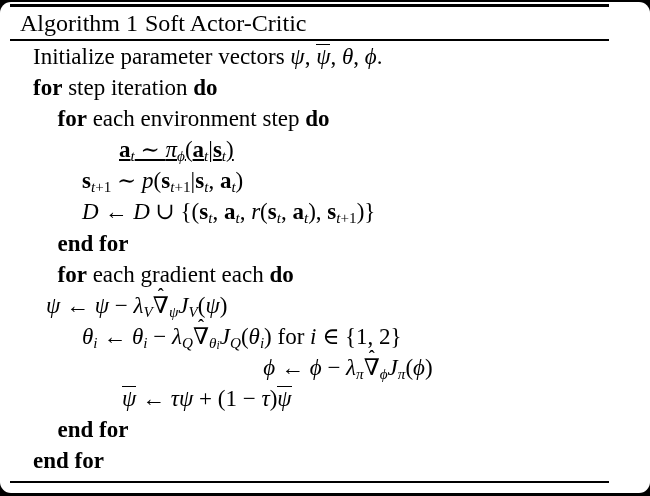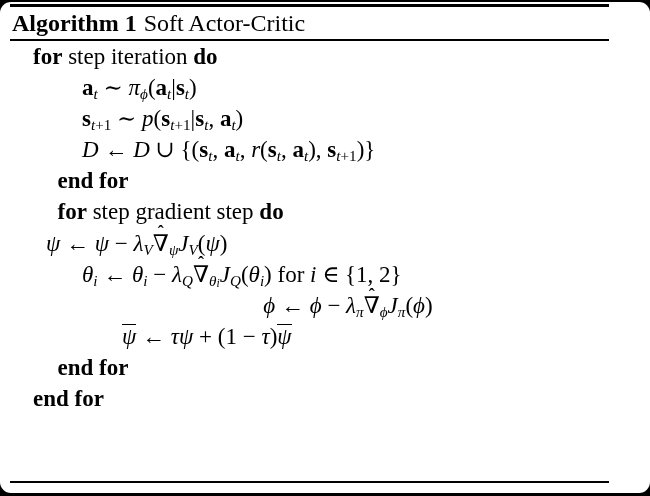--- a/index.html
+++ b/index.html
@@ -14,21 +14,21 @@
     background:#ffffff;border-radius:11px;
   }
   .rule{position:absolute;left:10px;width:599px;background:#000000;}
   .rule-top{top:2px;height:3px;}
   .rule-mid{top:37px;height:2px;}
   .rule-bottom{top:479px;height:2px;}
   .caption{
     position:absolute;left:12px;top:7px;
     font-size:24px;line-height:28px;white-space:pre;
   }
-  .caption .cap-label{font-weight:bold;}
+  .caption .cap-label{font-weight:normal;margin-left:8px;}
   .caption .cap-title{margin-left:7px;}
   .algo-body{
     position:absolute;left:0;right:0;top:39px;
     font-size:23px;
   }
   .line{
     height:31.1px;line-height:31.1px;white-space:pre;
   }
   .b{font-weight:bold;}
   .i{font-style:italic;}
@@ -43,26 +43,28 @@
   }
 </style>
 </head>
 <body>
 
 <div class="paper">
   <div class="rule rule-top"></div>
   <div class="caption"><span class="cap-label">Algorithm 1</span><span class="cap-title">Soft Actor-Critic</span></div>
   <div class="rule rule-mid"></div>
   <div class="algo-body" id="algo-body">
+      <div class="line" style="padding-left: 33px;"><span>Initialize parameter vectors </span><span class="i">ψ</span><span>, </span><span class="i ov">ψ</span><span>, </span><span class="i">θ</span><span>, </span><span class="i">ϕ</span><span>.</span></div>
       <div class="line" style="padding-left: 33px;"><span class="b">for</span><span> step iteration </span><span class="b">do</span></div>
-      <div class="line" style="padding-left: 82px;"><span class="b">a</span><span class="i sub">t</span><span> ∼ </span><span class="i">π</span><span class="i sub">ϕ</span><span>(</span><span class="b">a</span><span class="i sub">t</span><span>|</span><span class="b">s</span><span class="i sub">t</span><span>)</span></div>
+      <div class="line" style="padding-left: 57.5px;"><span class="b">for</span><span> each environment step </span><span class="b">do</span></div>
+      <div class="line" style="padding-left: 119px; text-decoration: underline;"><span class="b">a</span><span class="i sub">t</span><span> ∼ </span><span class="i">π</span><span class="i sub">ϕ</span><span>(</span><span class="b">a</span><span class="i sub">t</span><span>|</span><span class="b">s</span><span class="i sub">t</span><span>)</span></div>
       <div class="line" style="padding-left: 82px;"><span class="b">s</span><span class="i sub">t</span><span class="sub">+1</span><span> ∼ </span><span class="i">p</span><span>(</span><span class="b">s</span><span class="i sub">t</span><span class="sub">+1</span><span>|</span><span class="b">s</span><span class="i sub">t</span><span>, </span><span class="b">a</span><span class="i sub">t</span><span>)</span></div>
       <div class="line" style="padding-left: 82px;"><span class="cal">D</span><span> ← </span><span class="cal">D</span><span> ∪ {(</span><span class="b">s</span><span class="i sub">t</span><span>, </span><span class="b">a</span><span class="i sub">t</span><span>, </span><span class="i">r</span><span>(</span><span class="b">s</span><span class="i sub">t</span><span>, </span><span class="b">a</span><span class="i sub">t</span><span>), </span><span class="b">s</span><span class="i sub">t</span><span class="sub">+1</span><span>)}</span></div>
       <div class="line" style="padding-left: 57.5px;"><span class="b">end for</span></div>
-      <div class="line" style="padding-left: 57.5px;"><span class="b">for</span><span> step gradient step </span><span class="b">do</span></div>
+      <div class="line" style="padding-left: 57.5px;"><span class="b">for</span><span> each gradient each </span><span class="b">do</span></div>
       <div class="line" style="padding-left: 46px;"><span class="i">ψ</span><span> ← </span><span class="i">ψ</span><span> − </span><span class="i">λ</span><span class="i sub">V</span><span class="hat"><span class="hat-mark">ˆ</span>∇</span><span class="i sub">ψ</span><span class="i">J</span><span class="i sub">V</span><span>(</span><span class="i">ψ</span><span>)</span></div>
       <div class="line" style="padding-left: 82px;"><span class="i">θ</span><span class="i sub">i</span><span> ← </span><span class="i">θ</span><span class="i sub">i</span><span> − </span><span class="i">λ</span><span class="i sub">Q</span><span class="hat"><span class="hat-mark">ˆ</span>∇</span><span class="i sub">θ</span><span class="i sub2">i</span><span class="i">J</span><span class="i sub">Q</span><span>(</span><span class="i">θ</span><span class="i sub">i</span><span>)</span><span> for </span><span class="i">i</span><span> ∈ {1, 2}</span></div>
       <div class="line" style="padding-left: 46px; text-align: center;"><span class="i">ϕ</span><span> ← </span><span class="i">ϕ</span><span> − </span><span class="i">λ</span><span class="i sub">π</span><span class="hat"><span class="hat-mark">ˆ</span>∇</span><span class="i sub">ϕ</span><span class="i">J</span><span class="i sub">π</span><span>(</span><span class="i">ϕ</span><span>)</span></div>
       <div class="line" style="padding-left: 82px; margin-left: 40px;"><span class="i ov">ψ</span><span> ← </span><span class="i">τ</span><span class="i">ψ</span><span> + (1 − </span><span class="i">τ</span><span>)</span><span class="i ov">ψ</span></div>
       <div class="line" style="padding-left: 57.5px;"><span class="b">end for</span></div>
       <div class="line" style="padding-left: 33px;"><span class="b">end for</span></div>
     </div>
   <div class="rule rule-bottom"></div>
 </div>
 

